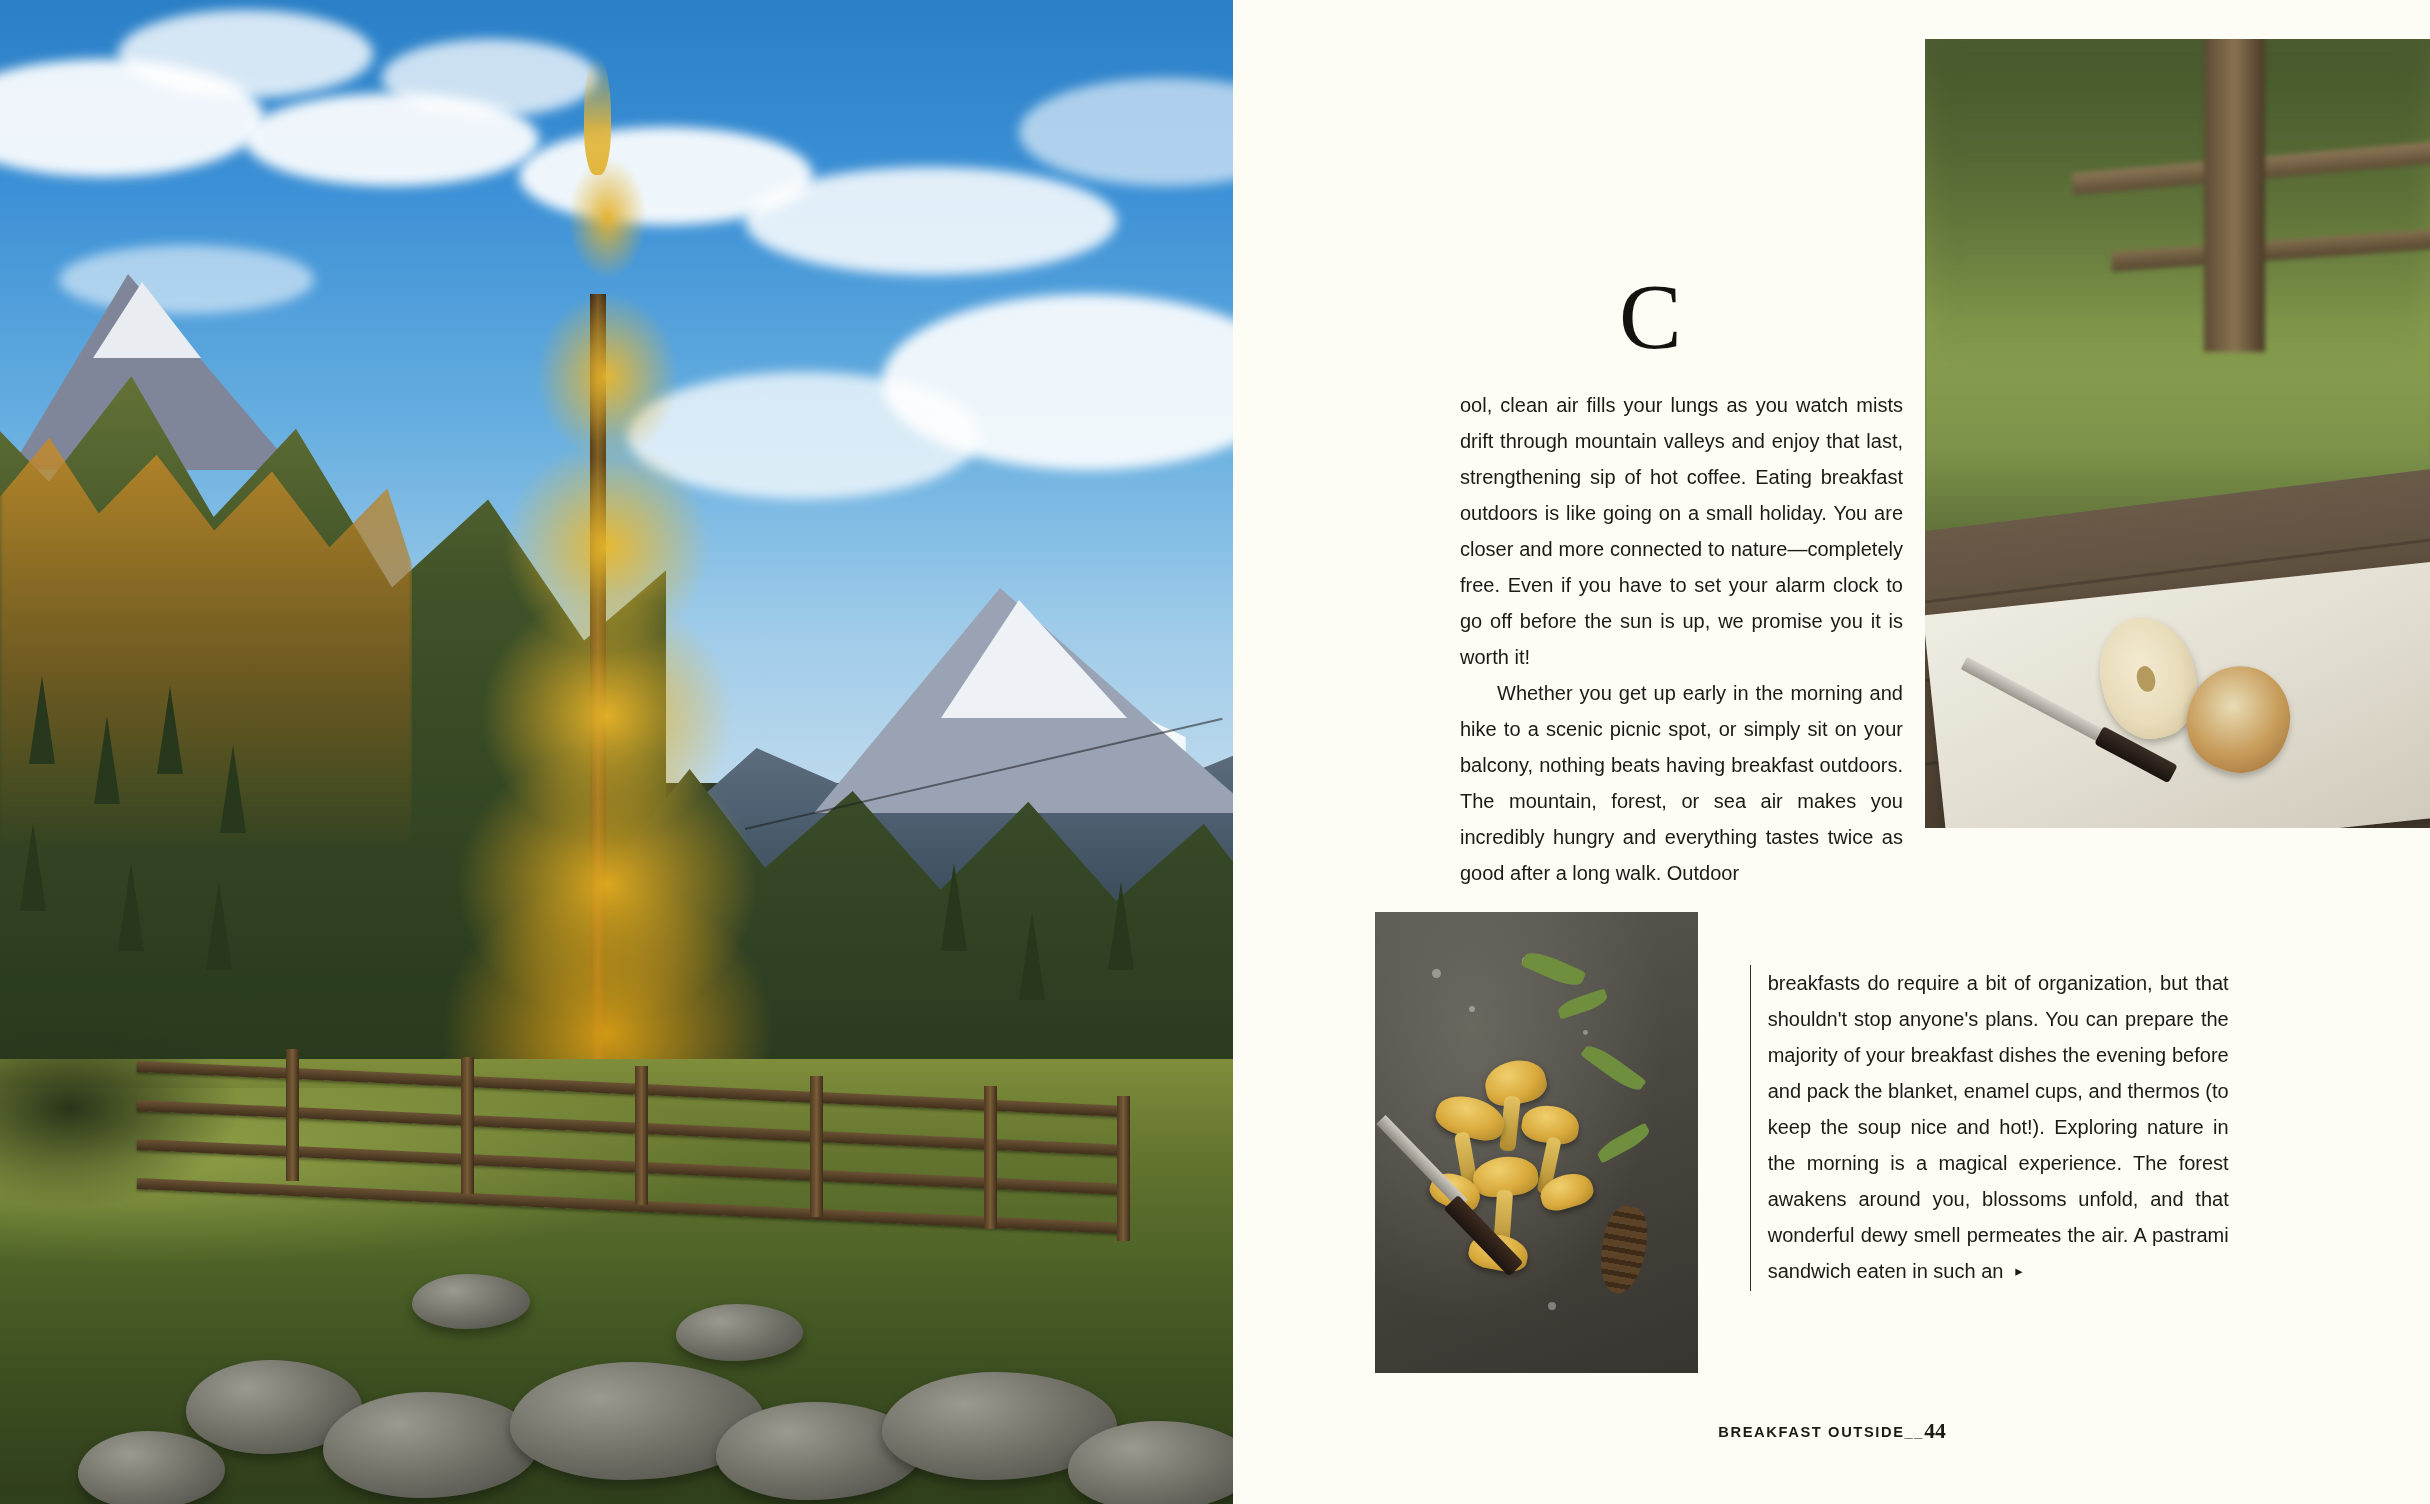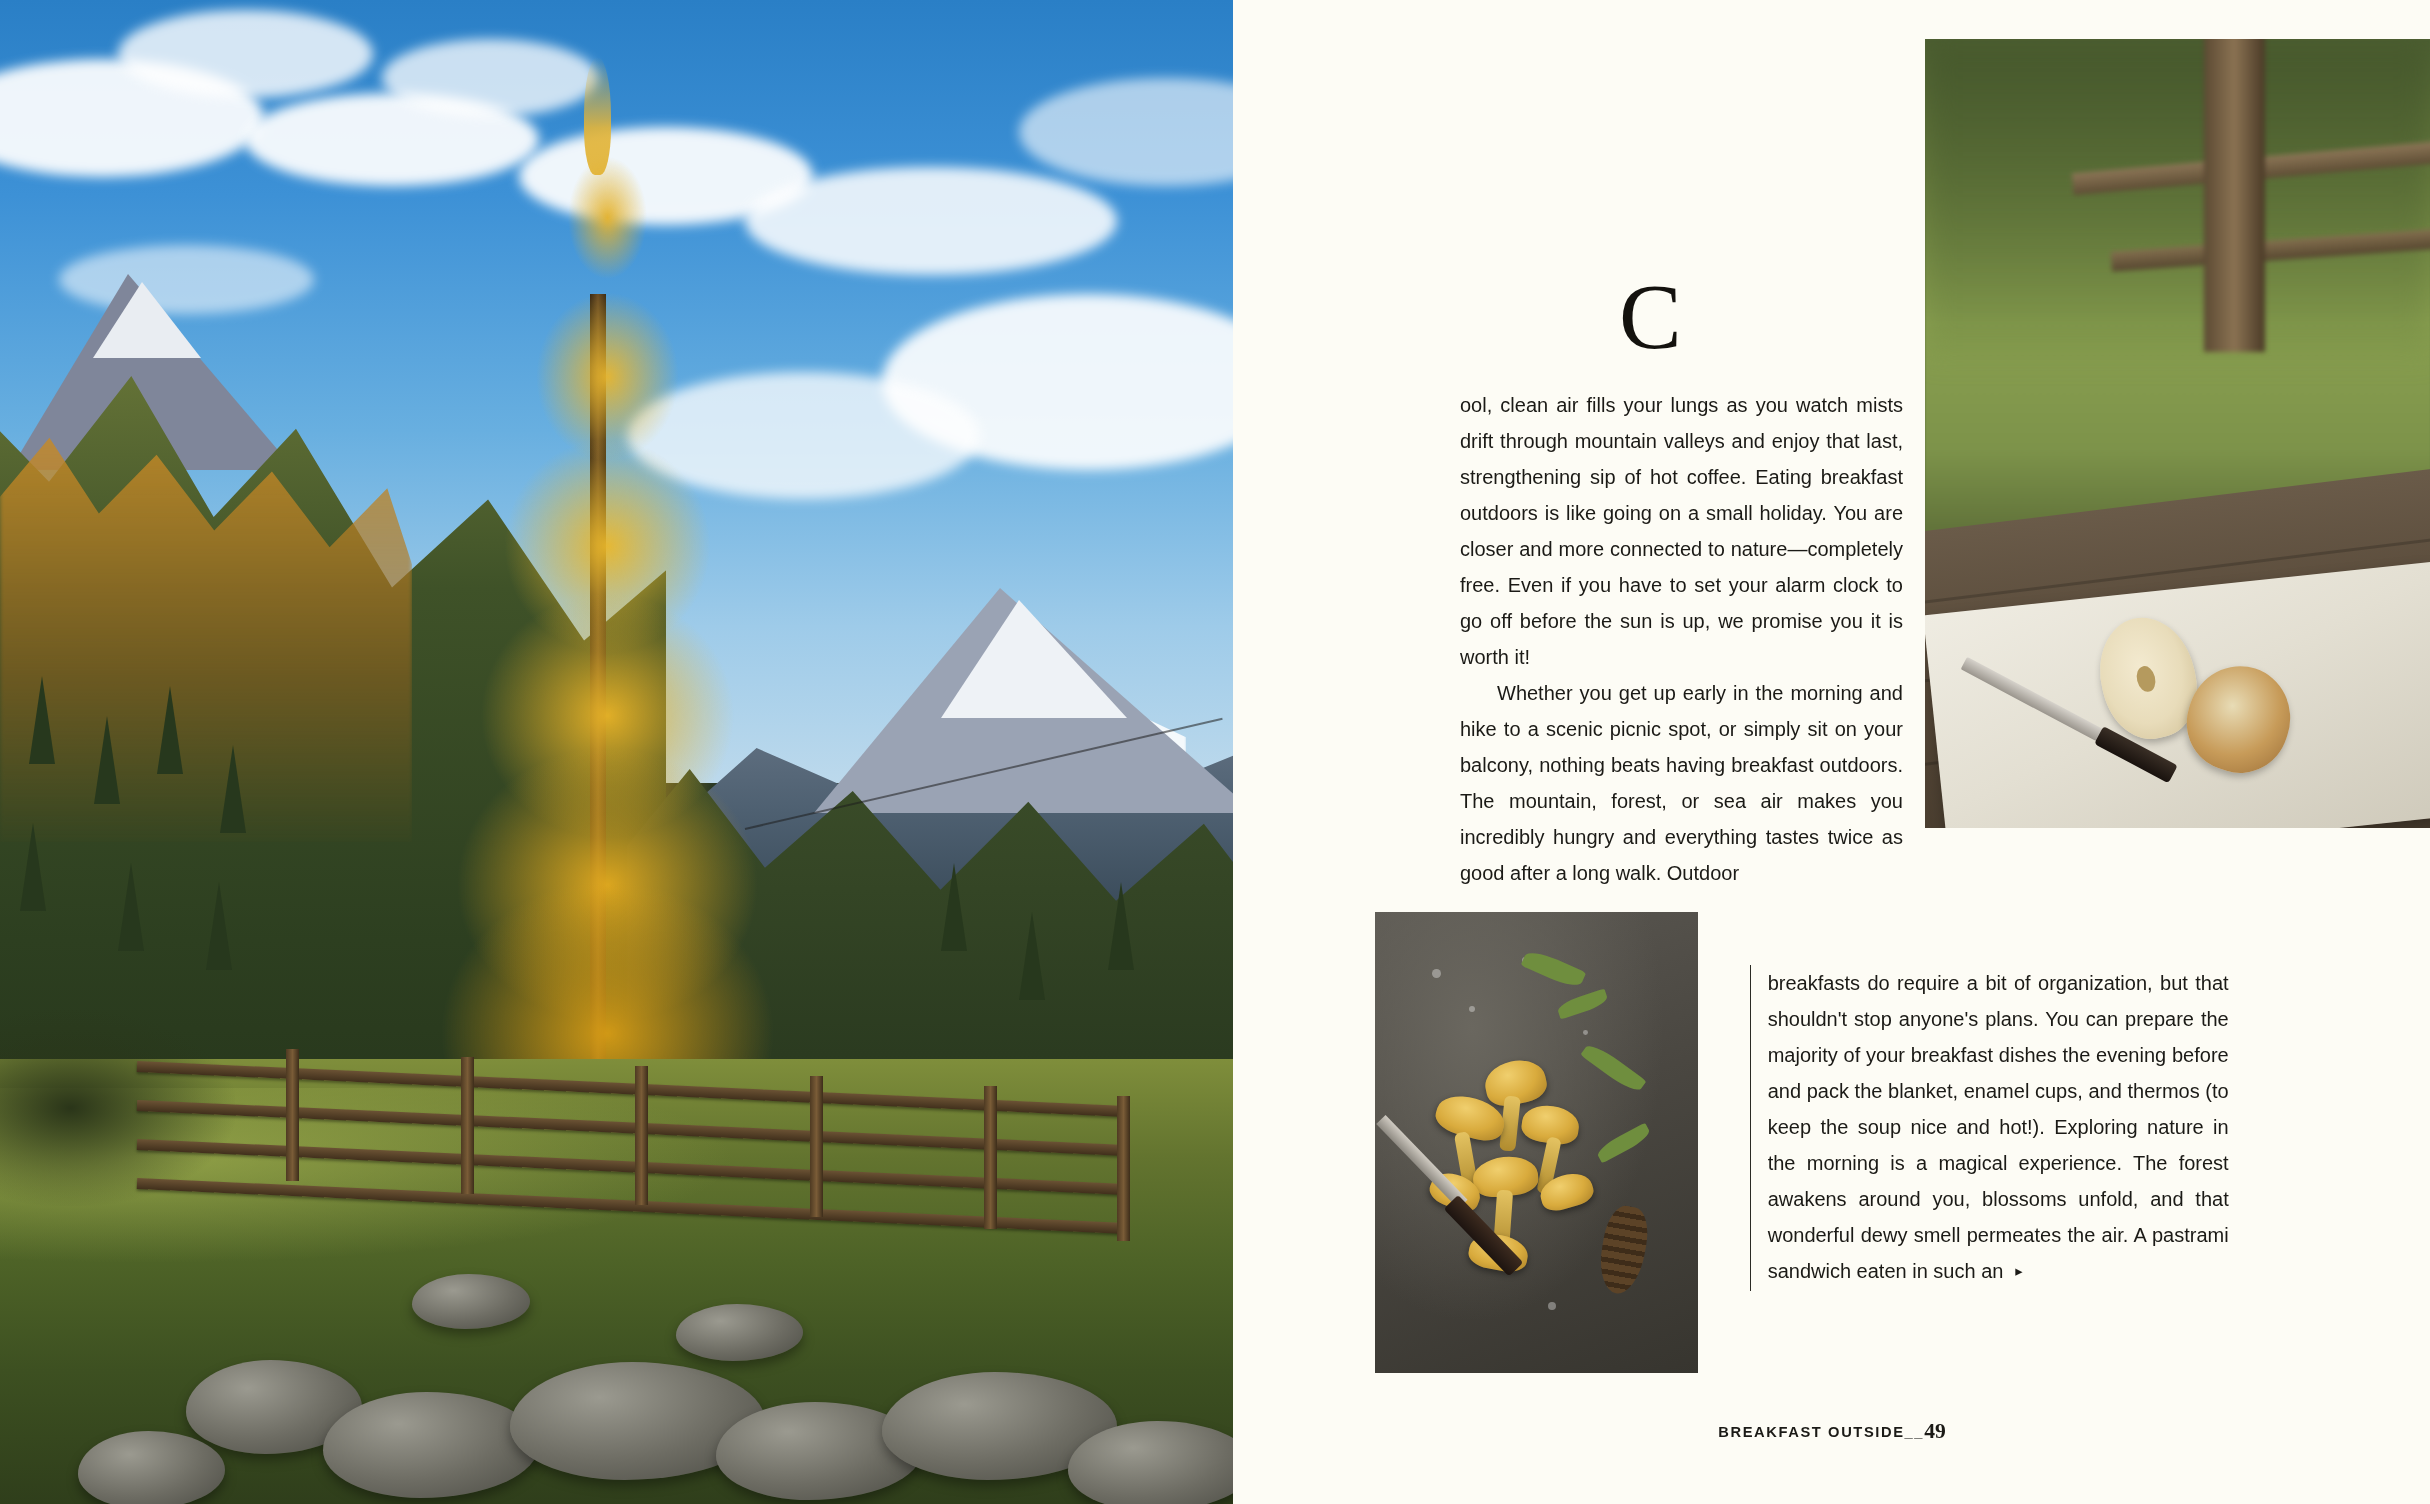--- a/index.html
+++ b/index.html
@@ -549,18 +549,18 @@
       </div>
     </div>
 
     <div class="col-bottom">
       <div class="body-text">
         <p><span>breakfasts do require a bit of organization, but that shouldn't stop anyone's plans. You can prepare the majority of your breakfast dishes the evening before and pack the blanket, enamel cups, and thermos (to keep the soup nice and hot!). Exploring nature in the morning is a magical experience. The forest awakens around you, blossoms unfold, and that wonderful dewy smell permeates the air. A pastrami sandwich eaten in such an</span><span class="arrow-marker">▸</span></p>
       </div>
     </div>
 
     <div class="folio">
-      <span>BREAKFAST OUTSIDE__</span><span class="num">49</span>
+      <span>BREAKFAST OUTSIDE__</span><span class="num">44</span>
     </div>
 
   </div>
 </div>
 
 
 </body></html>

